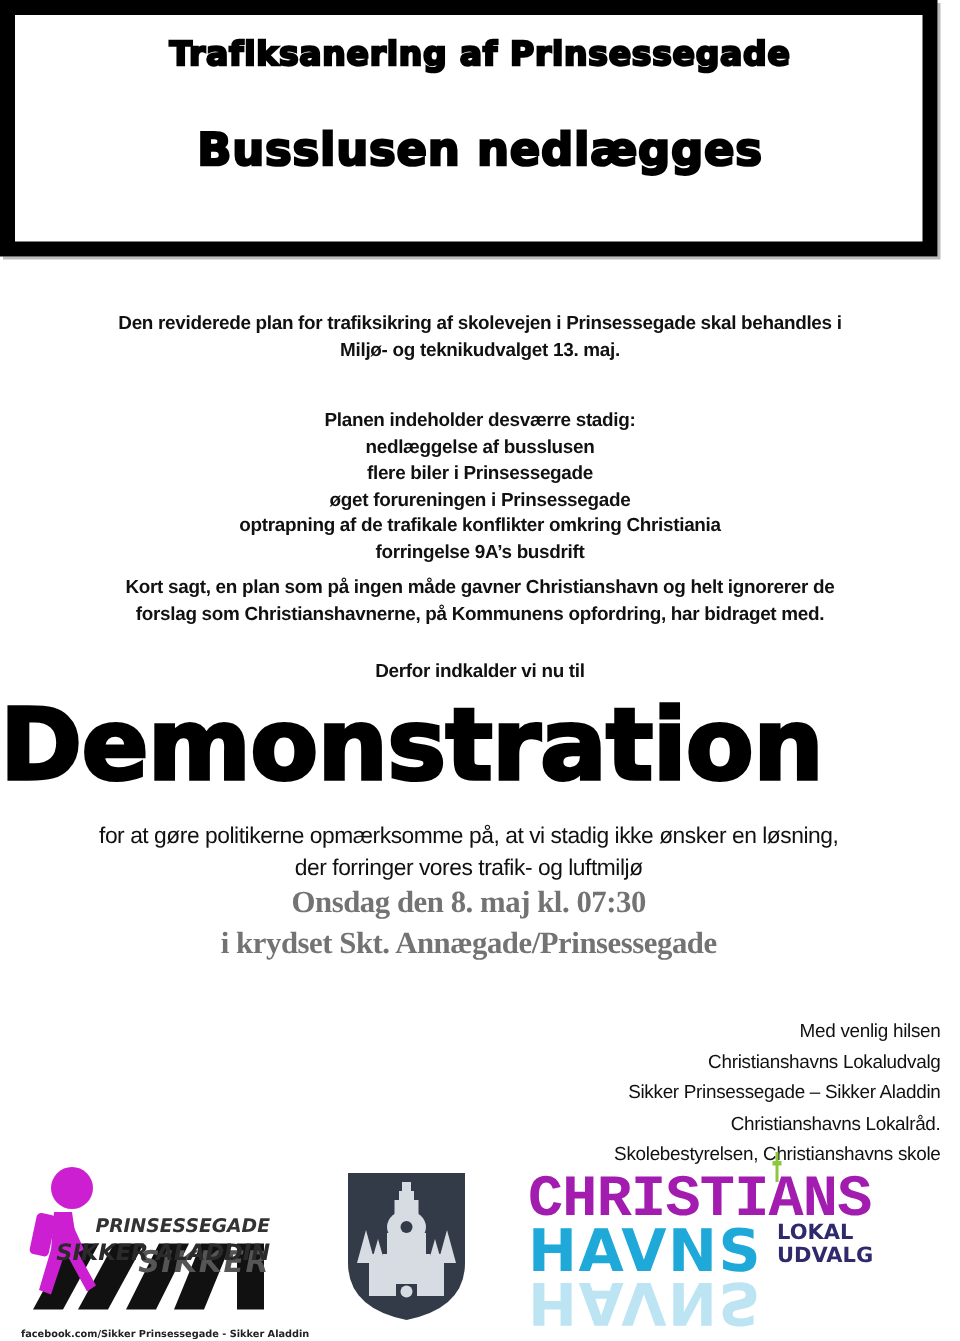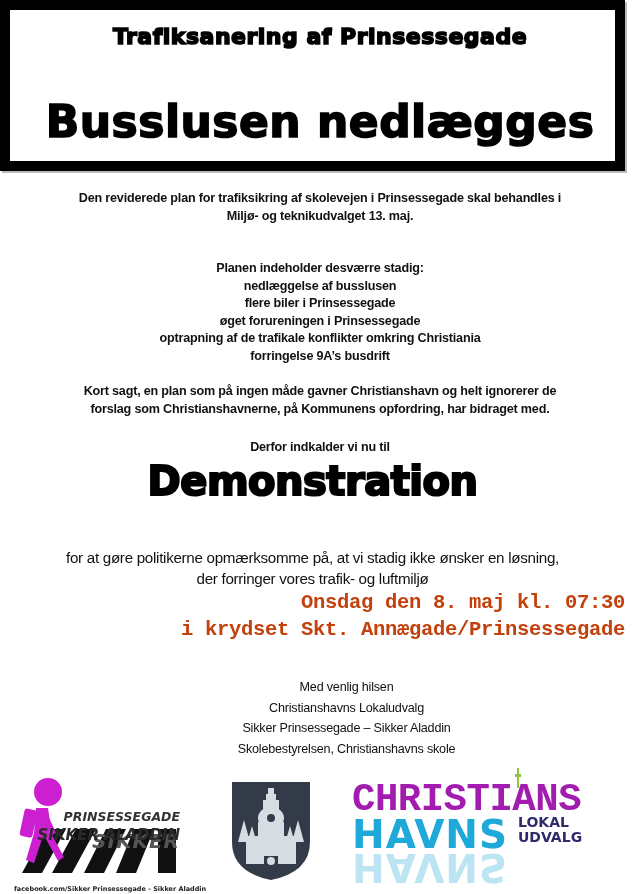--- a/index.html
+++ b/index.html
@@ -11,51 +11,51 @@
       border: 10px solid #000; background: #fff;
       box-shadow: 2px 2px 0 #bbb;
     }
     .header-title {
       position: absolute; left: 0; right: 0; text-align: center;
       font-family: "DejaVu Sans", sans-serif; font-weight: 900;
       font-size: 22px; letter-spacing: 0.5px; color: #000;
       -webkit-text-stroke: 1.6px #000;
     }
     .header-title.l1 { top: 24px; }
-    .header-title.l2 { top: 96px; font-size: 44px; }
+    .header-title.l2 { top: 83px; font-size: 30px; }
 
     .body-text {
       position: absolute; left: 0; width: 640px; text-align: center;
       font-family: "Liberation Sans", sans-serif; font-weight: bold;
       font-size: 12.6px; line-height: 17.5px; color: #111;
       letter-spacing: -0.2px;
     }
-    .para1 { top: 190px; }
-    .para2 { top: 260px; }
+    .para1 { top: 207px; }
+    .para2 { top: 272px; }
     .para3 { top: 383px; }
     .para4 { top: 439px; }
 
     .demo-title {
-      position: absolute; left: 0; width: 625px; top: 458px; text-align: center;
+      position: absolute; left: 0; width: 625px; top: 458px; 
       font-family: "DejaVu Sans", sans-serif; font-weight: 900;
-      font-size: 40px; letter-spacing: -0.5px; color: #000;
+      font-size: 66px; letter-spacing: -0.5px; color: #000;
       -webkit-text-stroke: 2.2px #000;
     }
     .demo-sub {
       position: absolute; left: 0; width: 625px; top: 530px; text-align: center;
       font-family: "Liberation Sans", sans-serif; font-size: 15.2px; line-height: 21px;
       color: #111; letter-spacing: -0.3px; margin-top: 17px;
     }
     .event {
-      position: absolute; left: 0; width: 625px; top: 589px; text-align: right;
-      font-family: Liberation Mono, monospace; font-weight: bold;
-      font-size: 20.5px; line-height: 27px; color: #c2410c; letter-spacing: -0.3px;
+      position: absolute; left: 0; width: 625px; top: 589px; text-align: center;
+      font-family: Liberation Serif, serif; font-weight: bold;
+      font-size: 20.5px; line-height: 27px; color: #737373; letter-spacing: -0.3px;
     }
     .signoff {
-      position: absolute; left: 16px; width: 625px; top: 677px; text-align: center;
+      position: absolute; left: 2px; width: 625px; top: 677px; text-align: right;
       font-family: "Liberation Sans", sans-serif; font-size: 12.6px; line-height: 20.5px;
       color: #111; letter-spacing: -0.2px; padding-left: 36px;
     }
 
     
     .logo-sikker { position: absolute; left: 8px; top: 775px; width: 176px; height: 118px; }
     .sikker-text {
       position: absolute; right: 4px; text-align: right; font-style: italic;
       font-family: "DejaVu Sans", sans-serif; font-weight: 900; color: #3a3a3a;
     }
@@ -124,20 +124,21 @@
 
 <div class="event">
   <div>Onsdag den 8. maj kl. 07:30</div>
   <div>i krydset Skt. Annægade/Prinsessegade</div>
 </div>
 
 <div class="signoff">
   <div>Med venlig hilsen</div>
   <div>Christianshavns Lokaludvalg</div>
   <div>Sikker Prinsessegade – Sikker Aladdin</div>
+  <div>Christianshavns Lokalråd.</div>
   <div>Skolebestyrelsen, Christianshavns skole</div>
 </div>
 
 <div class="logo-sikker">
   <svg width="176" height="118" viewBox="0 0 176 118" style="position:absolute;left:0;top:0;">
 
     <polygon points="14,98 34,98 58,54 38,54" fill="#111"></polygon>
     <polygon points="44,98 64,98 88,54 68,54" fill="#111"></polygon>
     <polygon points="76,98 96,98 118,54 98,54" fill="#111"></polygon>
     <polygon points="108,98 128,98 146,54 126,54" fill="#111"></polygon>

